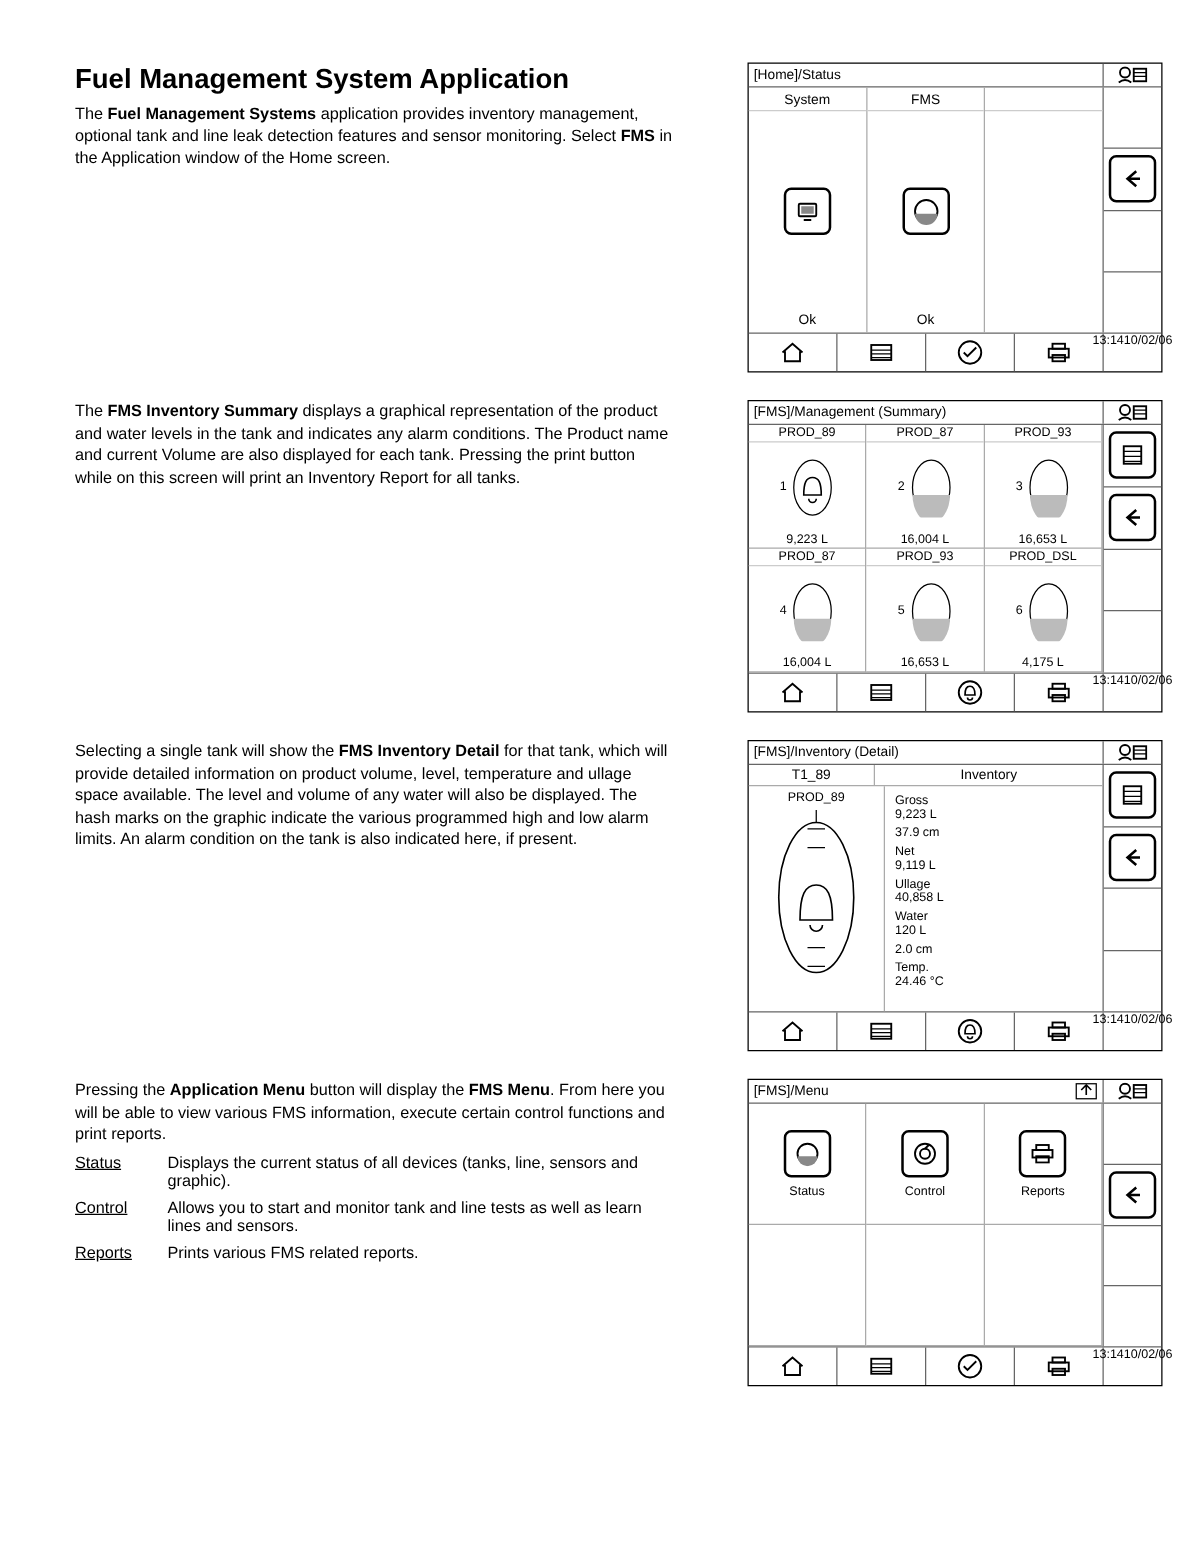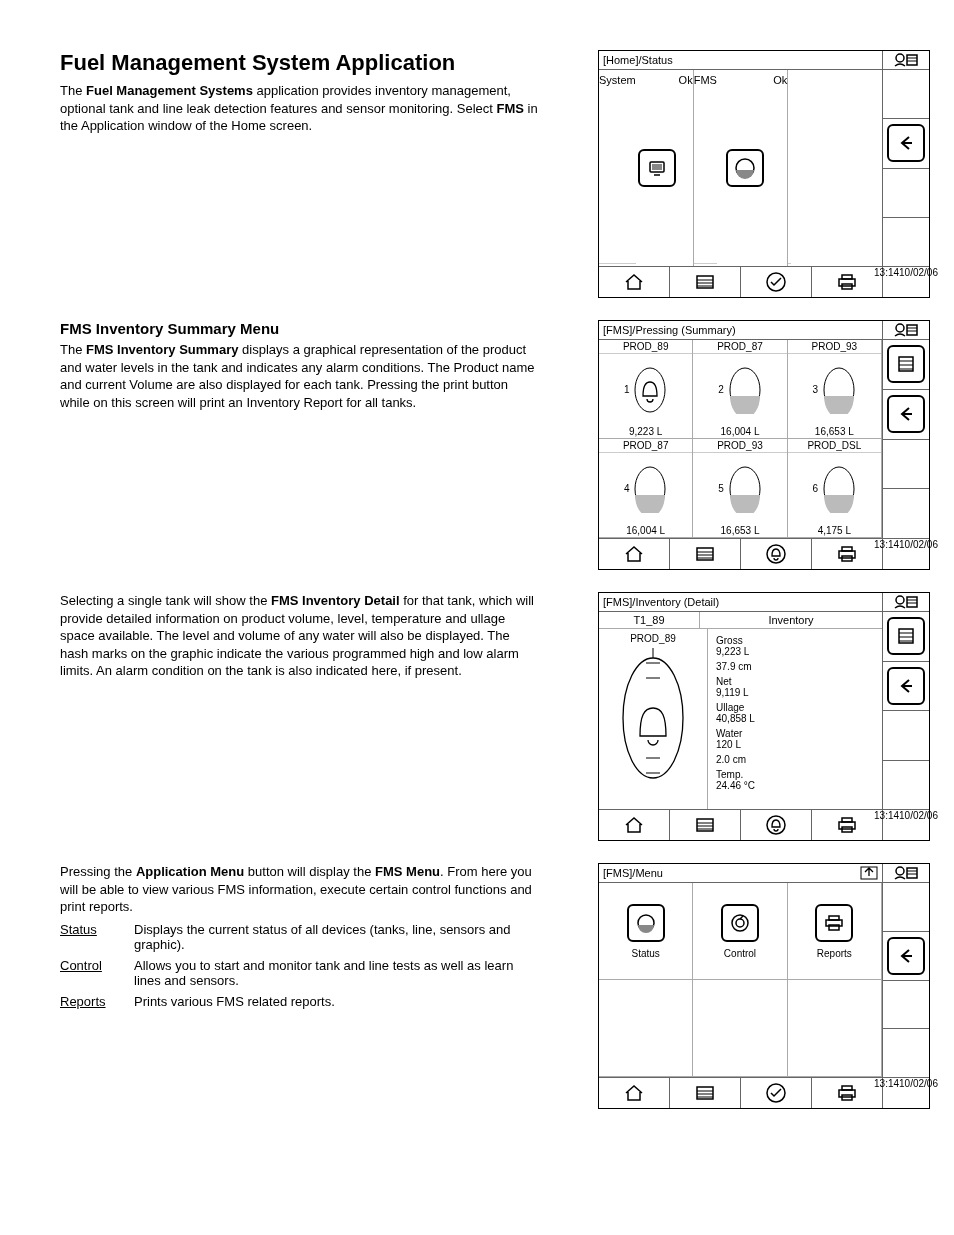--- a/index.html
+++ b/index.html
@@ -113,21 +113,21 @@
     display: flex;
     gap: 0;
     height: 196px;
   }
   .tile1 {
     flex: 1;
     border-right: 1px solid #aaa;
     padding: 2px 0;
     text-align: center;
     display: flex;
-    flex-direction: row;
+    flex-direction: column;
   }
   .tile1:last-child { border-right: none; }
   .tile1 .lbl {
     font-size: 11px;
     padding: 2px 0;
     border-bottom: 1px solid #ccc;
   }
   .tile1 .iconbox {
     flex: 1;
     display: flex;
@@ -350,27 +350,26 @@
               <span>13:14</span>
               <span>10/02/06</span>
             </div>
       </div>
     </div>
   </div>
 </div>
 
 <div class="row">
   <div class="textcol">
-    <h2>FMS Inventory Summary Menu</h2>
     <p>The <b>FMS Inventory Summary</b> displays a graphical representation of the product and water levels in the tank and indicates any alarm conditions. The Product name and current Volume are also displayed for each tank. Pressing the print button while on this screen will print an Inventory Report for all tanks.</p>
   </div>
   <div class="figcol">
     <div class="device">
       <div class="pathrow">
-        <div class="pathbar">[FMS]/Pressing (Summary)</div>
+        <div class="pathbar">[FMS]/Management (Summary)</div>
         <div class="usercell">
               <svg width="24" height="14" viewBox="0 0 24 14">
                 <circle cx="6" cy="5" r="4" fill="none" stroke="#000" stroke-width="1.5"></circle>
                 <path d="M1 13 Q6 9 11 13" fill="none" stroke="#000" stroke-width="1.5"></path>
                 <rect x="13" y="2" width="10" height="10" fill="none" stroke="#000" stroke-width="1.5"></rect>
                 <line x1="13" y1="5" x2="23" y2="5" stroke="#000"></line>
                 <line x1="13" y1="8" x2="23" y2="8" stroke="#000"></line>
               </svg>
             </div>
       </div>

